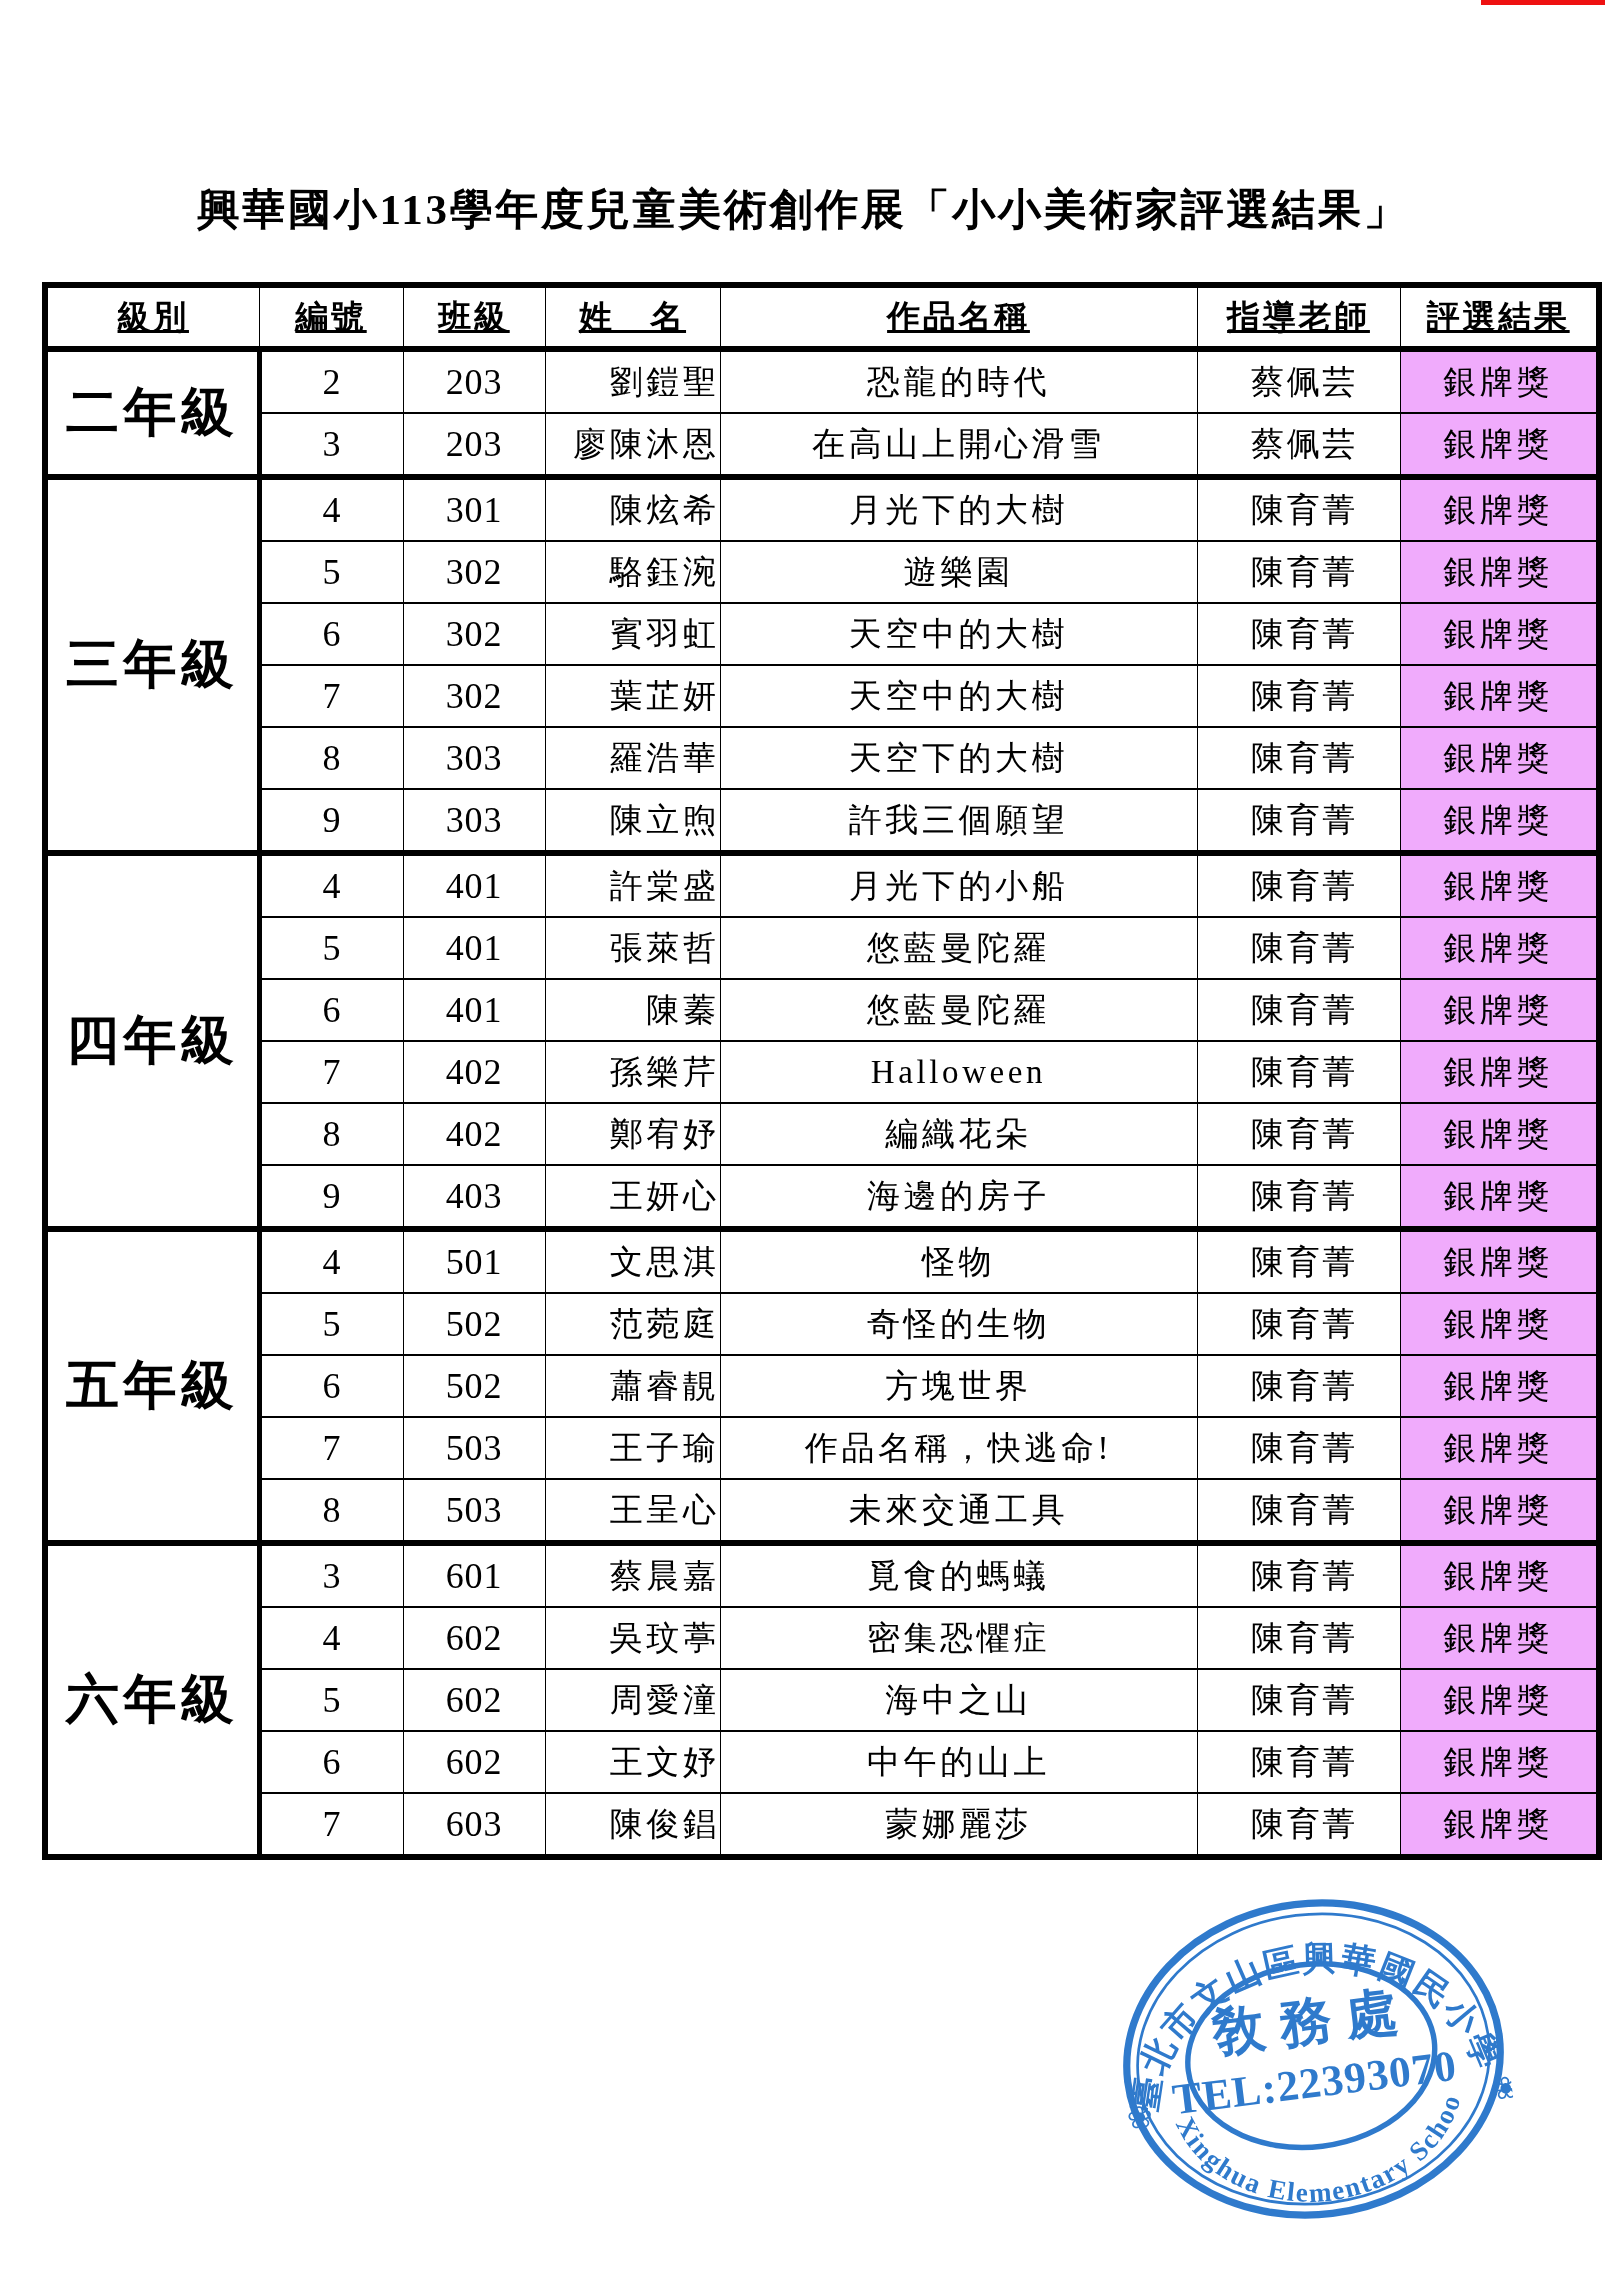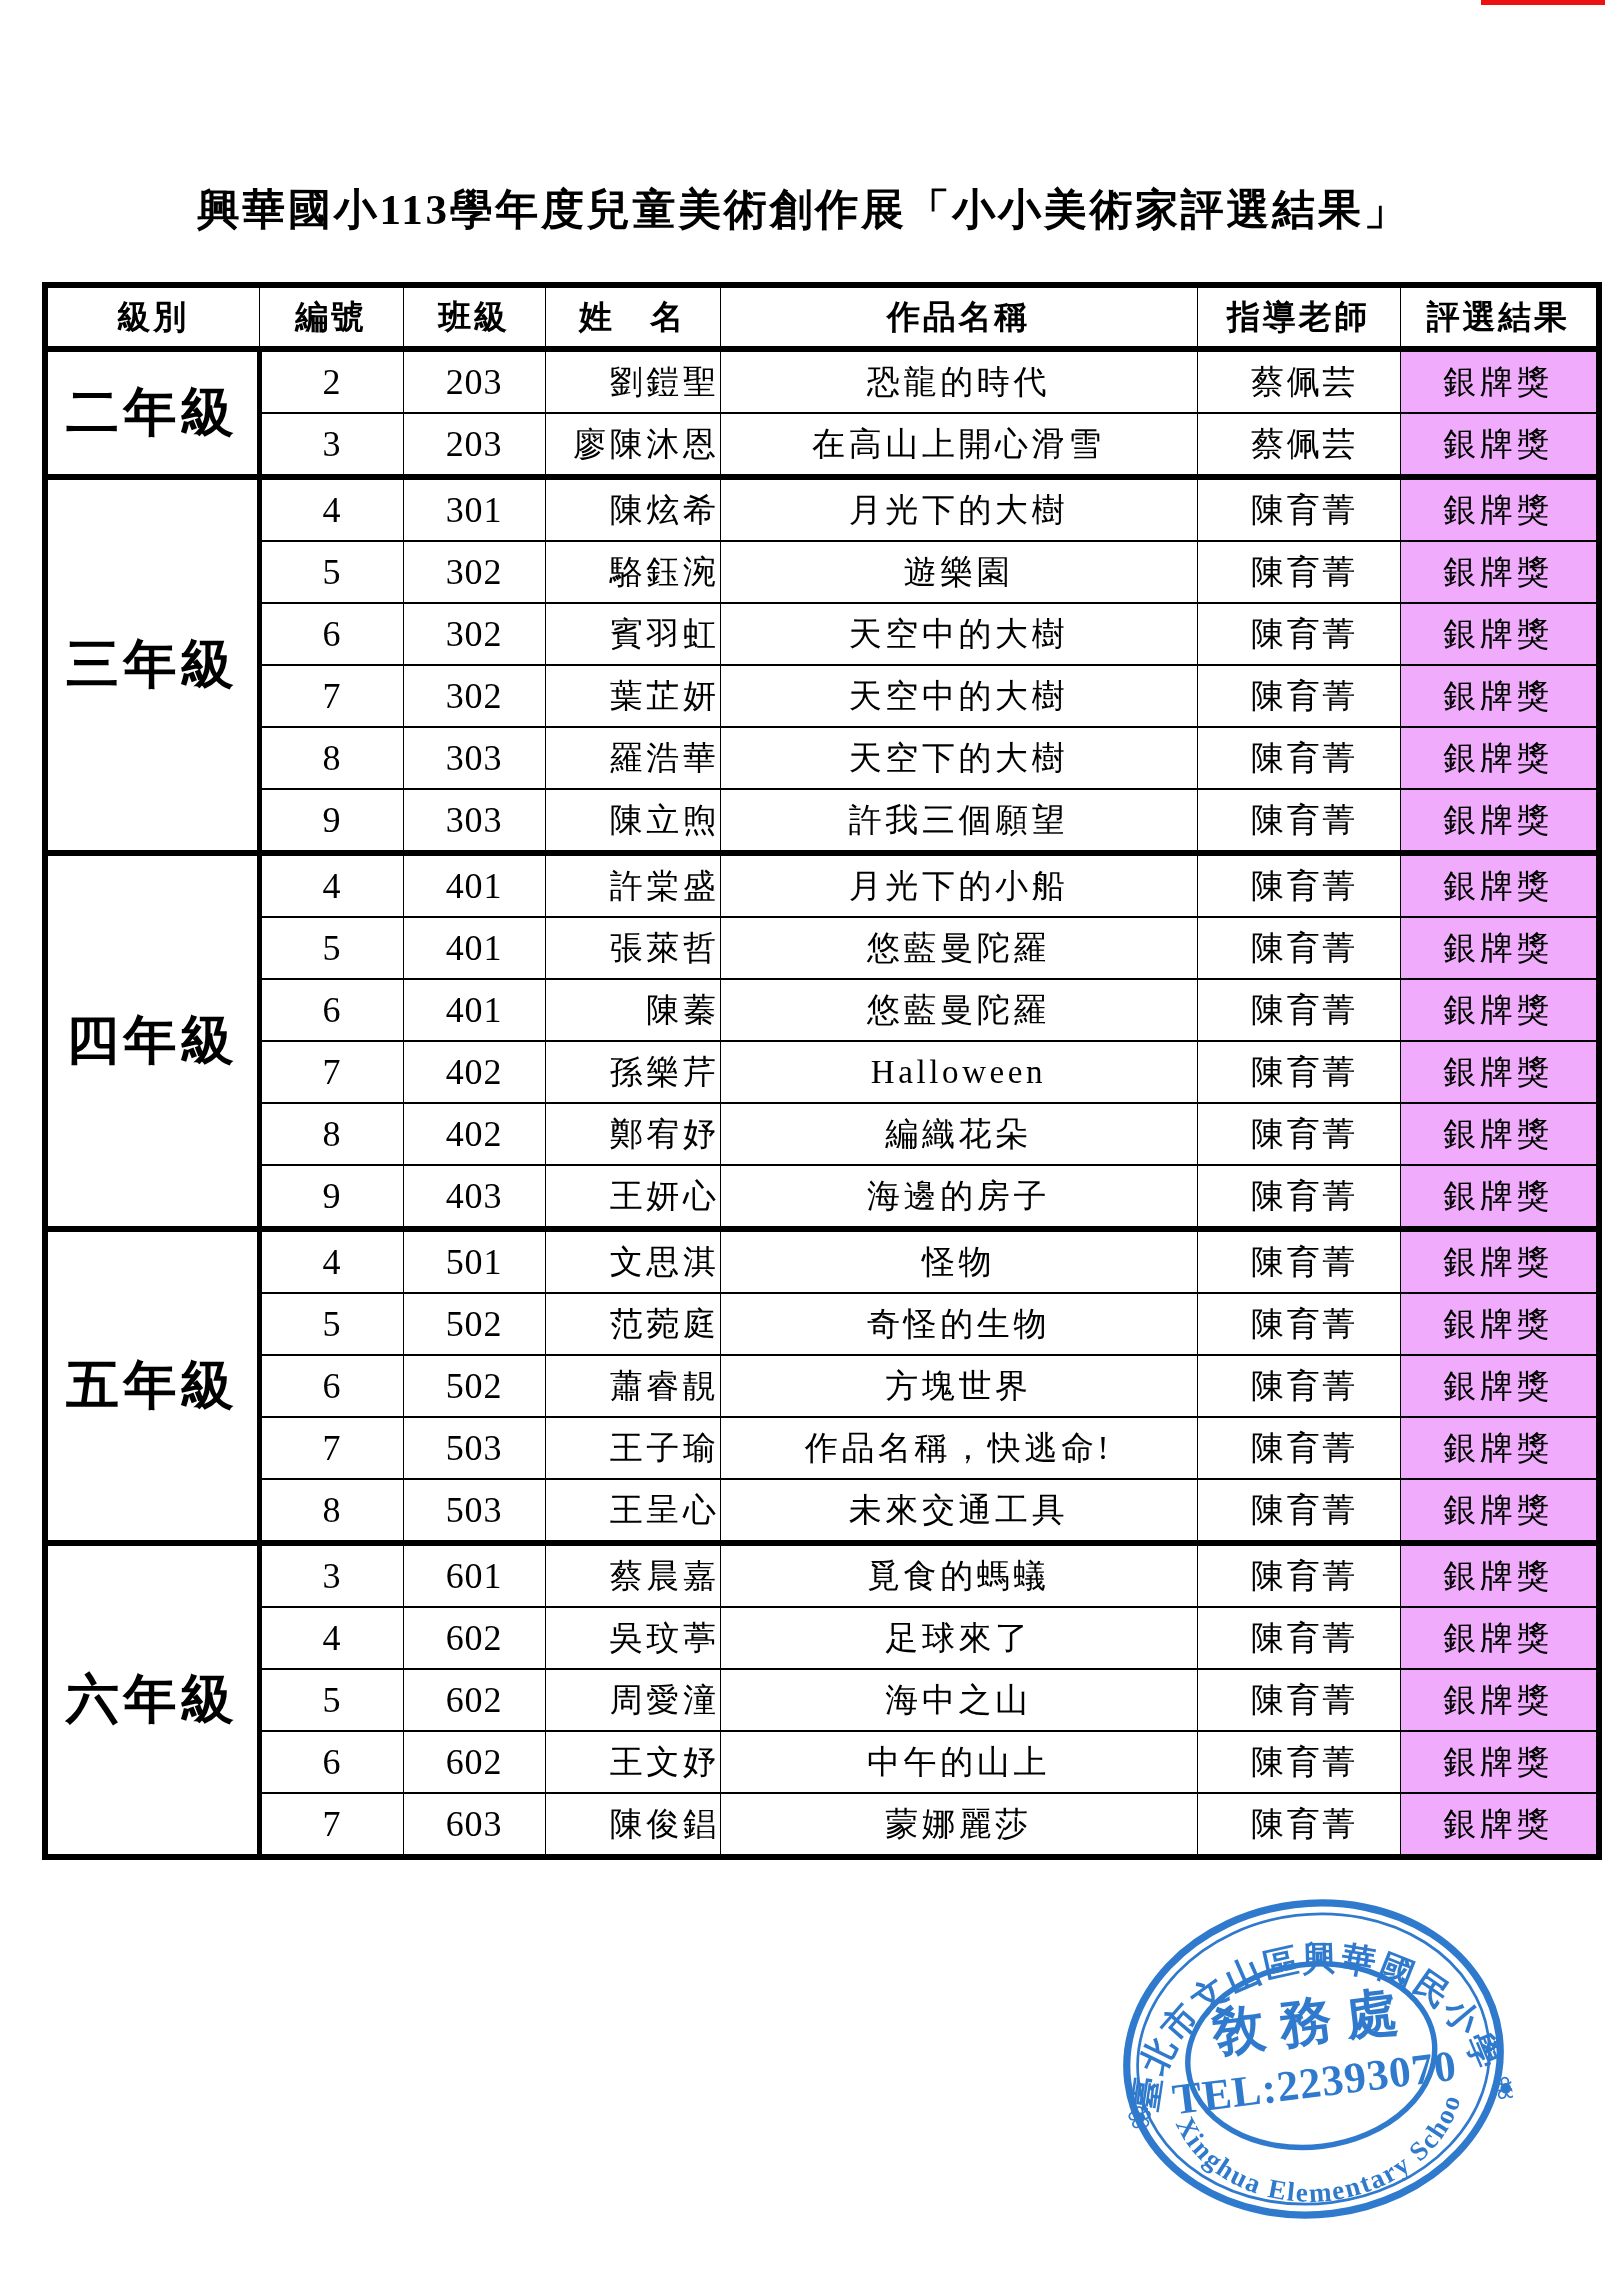--- a/index.html
+++ b/index.html
@@ -21,21 +21,21 @@
     position:absolute; left:42px; top:282px; width:1553px;
     border-collapse:collapse; table-layout:fixed;
     border:6.3px solid #000;
   }
   .results th, .results td {
     border:1.8px solid #000; text-align:center; vertical-align:middle;
     padding:0; overflow:hidden;
   }
   .results th {
     height:58px; font-size:33px; font-weight:600; letter-spacing:2.7px;
-    border-top-width:6.3px; border-bottom-width:5.4px;
+    border-top-width:6.3px; border-bottom-width:5.4px;text-decoration:underline;
   }
   .results td { height:60px; border-top-width:2.7px; border-bottom-width:2.7px; font-size:33px; }
   .results tr.section-start td { border-top-width:6.3px; }
   .results td.grade-cell {
     font-size:53px; font-weight:600; letter-spacing:4.5px;
     border-left-width:6.3px; border-right-width:5.4px;
     border-top-width:6.3px; border-bottom-width:6.3px;
   }
   .results td.num, .results td.class { font-size:36px; letter-spacing:0.9px; }
   .results td.name { letter-spacing:3.6px;text-align:right; }
@@ -240,21 +240,21 @@
           <td class="class">601</td>
           <td class="name">蔡晨嘉</td>
           <td class="work">覓食的螞蟻</td>
           <td class="teacher">陳育菁</td>
           <td class="result">銀牌獎</td>
         </tr>
         <tr>
           <td class="num">4</td>
           <td class="class">602</td>
           <td class="name">吳玟葶</td>
-          <td class="work">足球來了</td>
+          <td class="work">密集恐懼症</td>
           <td class="teacher">陳育菁</td>
           <td class="result">銀牌獎</td>
         </tr>
         <tr>
           <td class="num">5</td>
           <td class="class">602</td>
           <td class="name">周愛潼</td>
           <td class="work">海中之山</td>
           <td class="teacher">陳育菁</td>
           <td class="result">銀牌獎</td>

